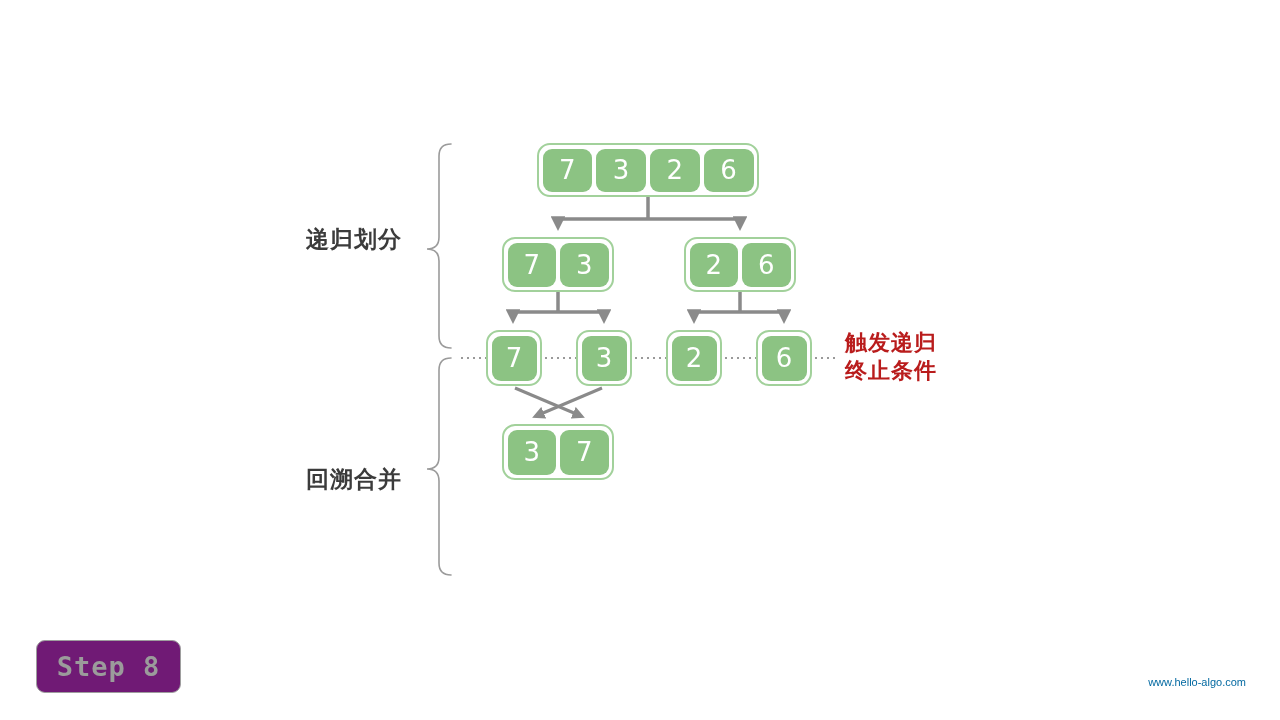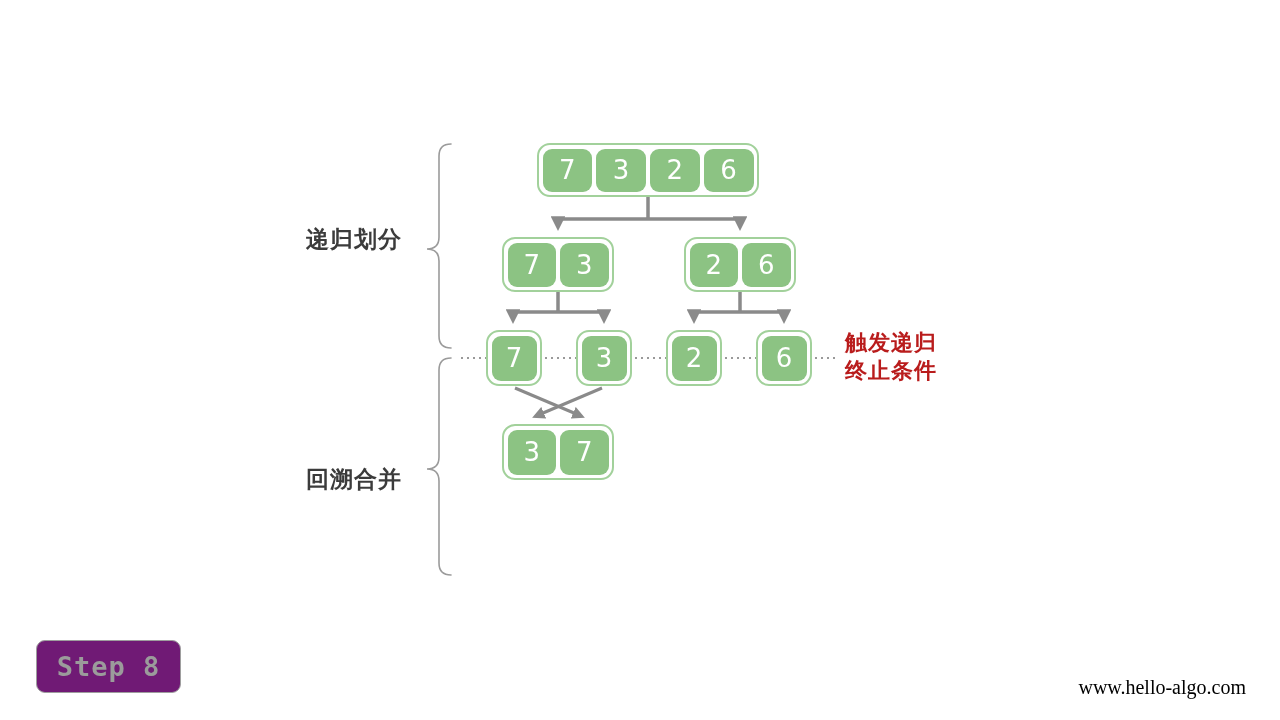--- a/index.html
+++ b/index.html
@@ -66,23 +66,23 @@
     display:flex;align-items:center;justify-content:center;
     color:#9b9b9b;
     font-family:"DejaVu Sans Mono", monospace;
     font-size:27px;
     font-weight:700;
     letter-spacing:1px;
   }
   .site-credit{
     position:absolute;
     right:34px;top:676px;
-    color:#000000;
-    font-family:Liberation Serif, serif;
-    font-size:20px;
+    color:#0369a1;
+    font-family:Liberation Sans, sans-serif;
+    font-size:11px;
   }
 </style>
 </head>
 <body>
 
 <div class="canvas">
 
   <svg class="overlay" viewBox="0 0 1280 720">
     <defs>
       <marker id="ah" markerWidth="4.2" markerHeight="4.2" refX="2.8" refY="2.1" orient="auto">

